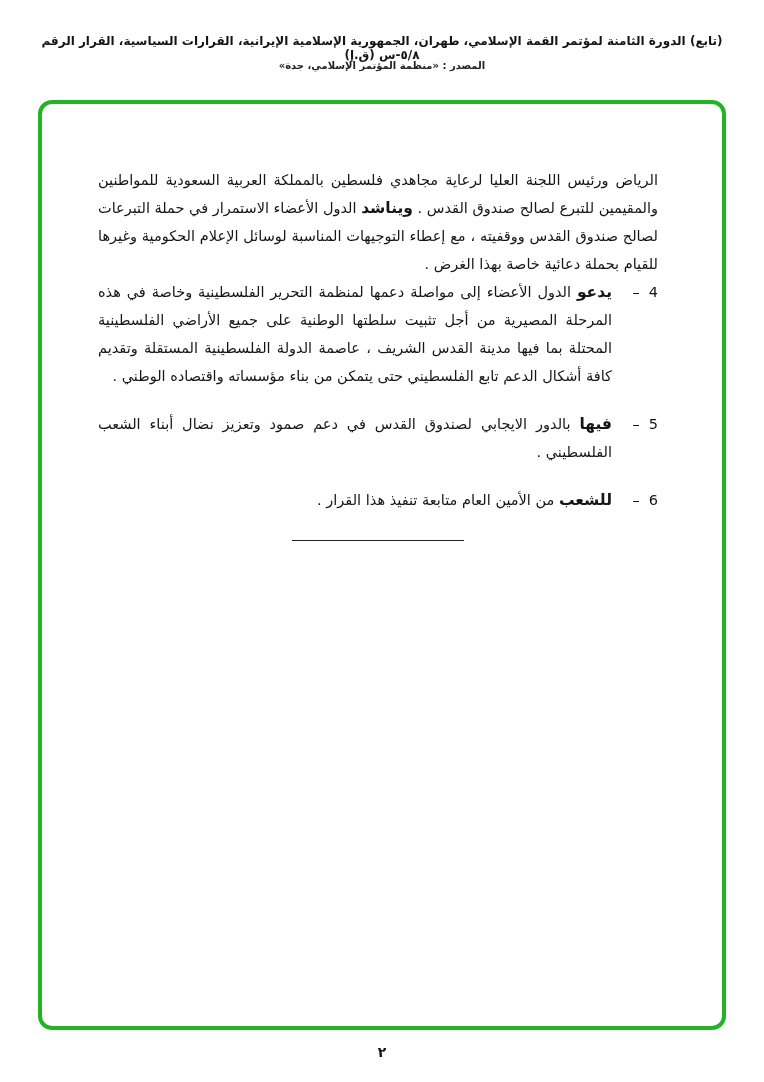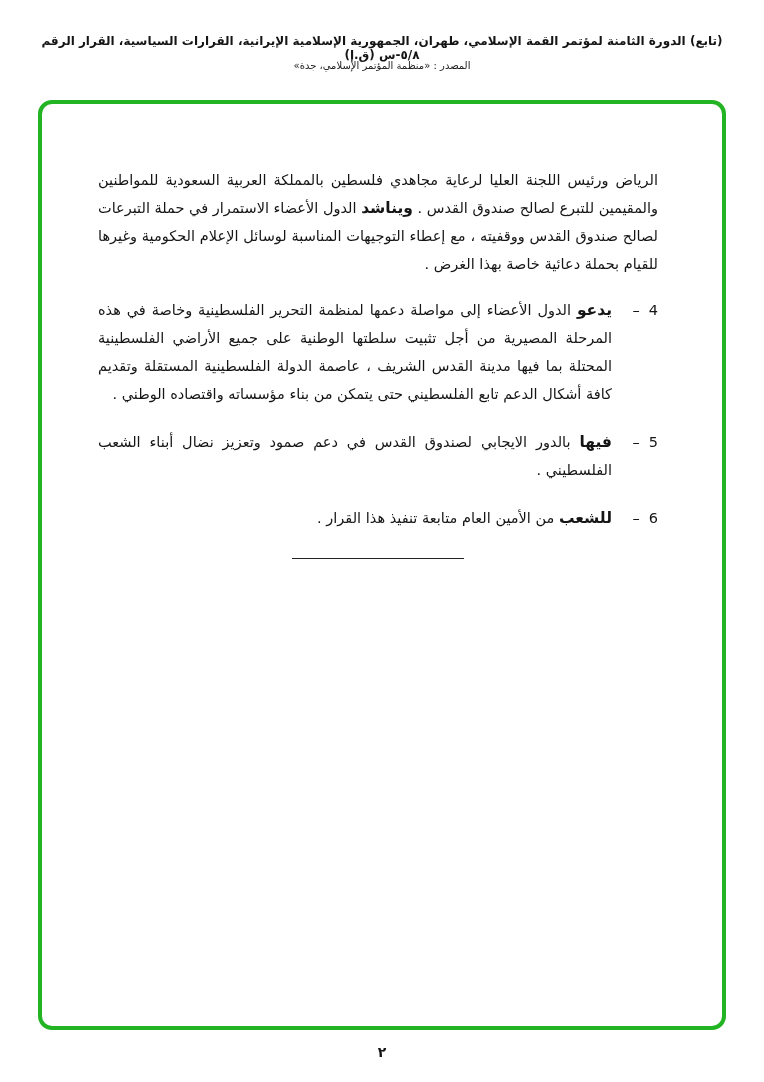--- a/index.html
+++ b/index.html
@@ -8,37 +8,37 @@
 
   .header-line {
     position:absolute; top:34px; left:0; right:0;
     text-align:center; direction:rtl;
     font-weight:bold; font-size:12px; letter-spacing:0;
     padding:0 40px;
   }
   .source-line {
     position:absolute; top:60px; left:0; right:0;
     text-align:center; direction:rtl;
-    font-weight:normal; font-size:10px; color:#222;
+    font-weight:bold; font-size:10px; color:#222;
   }
 
   .doc-border {
     position:absolute; top:100px; left:38px;
     width:688px; height:930px;
     border:4px solid #22b422; border-radius:14px;
     background:#ffffff;
   }
 
   .content {
     padding:62px 64px 0 56px;
     direction:rtl; text-align:justify;
     font-size:14.5px; line-height:28px;
   }
 
-  .para { margin-bottom:18px; }
+  .para { }
   .lead-bold { font-weight:bold; font-size:15.5px; }
 
   .item { display:flex; direction:rtl; margin-bottom:20px; }
   .marker { flex:0 0 46px; display:flex; direction:rtl; gap:9px; font-size:14.5px; }
   .item-text { flex:1; }
 
   .divider {
     width:172px; height:0;
     border-top:1.5px solid #222;
     margin:26px auto 0 auto;

